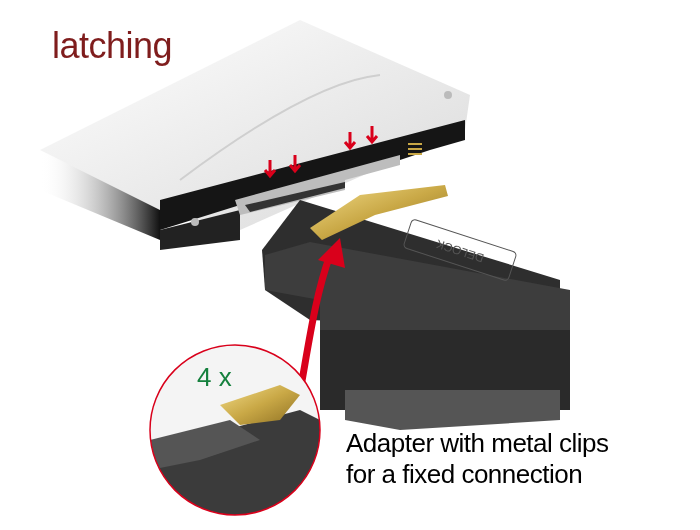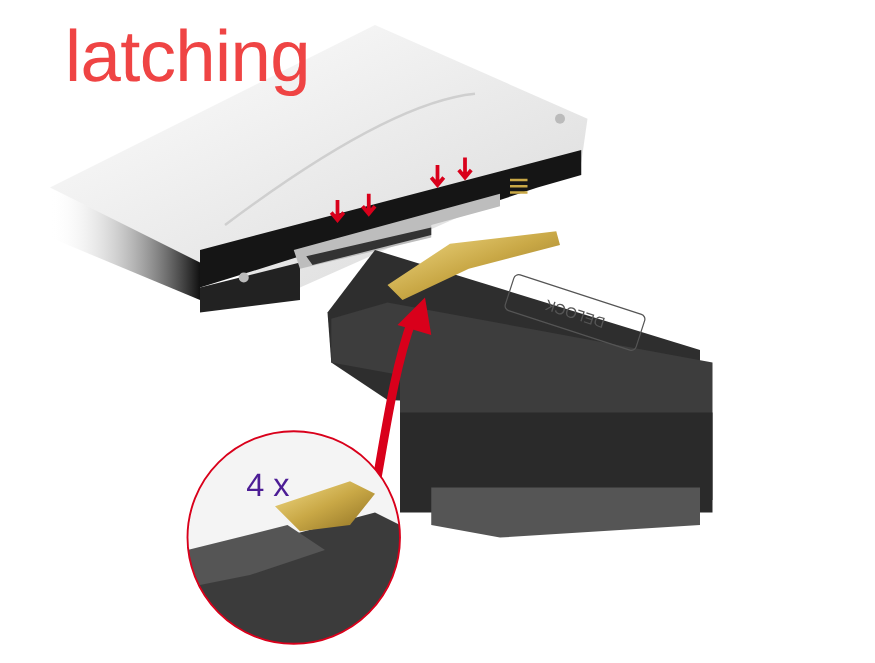--- a/index.html
+++ b/index.html
@@ -1,19 +1,19 @@
 <!DOCTYPE html>
 <html><head>
 <meta charset="utf-8">
 <style>
   html,body{margin:0;padding:0;background:#fff;}
   #canvas{position:relative;width:700px;height:530px;overflow:hidden;background:#fff;font-family:"Liberation Sans",sans-serif;}
-  .headline{position:absolute;left:52px;top:22px;color:#ef4444;font-size:58px;line-height:48px;font-weight:normal;letter-spacing:-0.5px;}
+  .headline{position:absolute;left:52px;top:22px;color:#7f1d1d;font-size:36px;line-height:48px;font-weight:normal;letter-spacing:-0.5px;}
   .caption{position:absolute;left:346px;top:428px;color:#000;font-size:26px;line-height:31px;letter-spacing:-0.5px;}
-  .mult{position:absolute;left:197px;top:373px;color:#4c1d95;font-size:26px;}
+  .mult{position:absolute;left:197px;top:362px;color:#15803d;font-size:26px;}
   svg{position:absolute;left:0;top:0;}
 </style>
 </head>
 <body>
 
 <div id="canvas">
   <svg width="700" height="530" viewBox="0 0 700 530">
     <defs>
       <linearGradient id="hddTop" x1="0" y1="0" x2="1" y2="1">
         <stop offset="0" stop-color="#ffffff"></stop>
@@ -82,13 +82,17 @@
       <circle cx="235" cy="430" r="85" fill="none" stroke="#d9001b" stroke-width="1.5"></circle>
     </g>
   </svg>
 
   <div class="headline">
     <div>latching</div>
   </div>
 
   <div class="mult">4 x</div>
 
+  <div class="caption">
+    <div>Adapter with metal clips</div>
+    <div>for a fixed connection</div>
+  </div>
 </div>
 
 </body></html>

